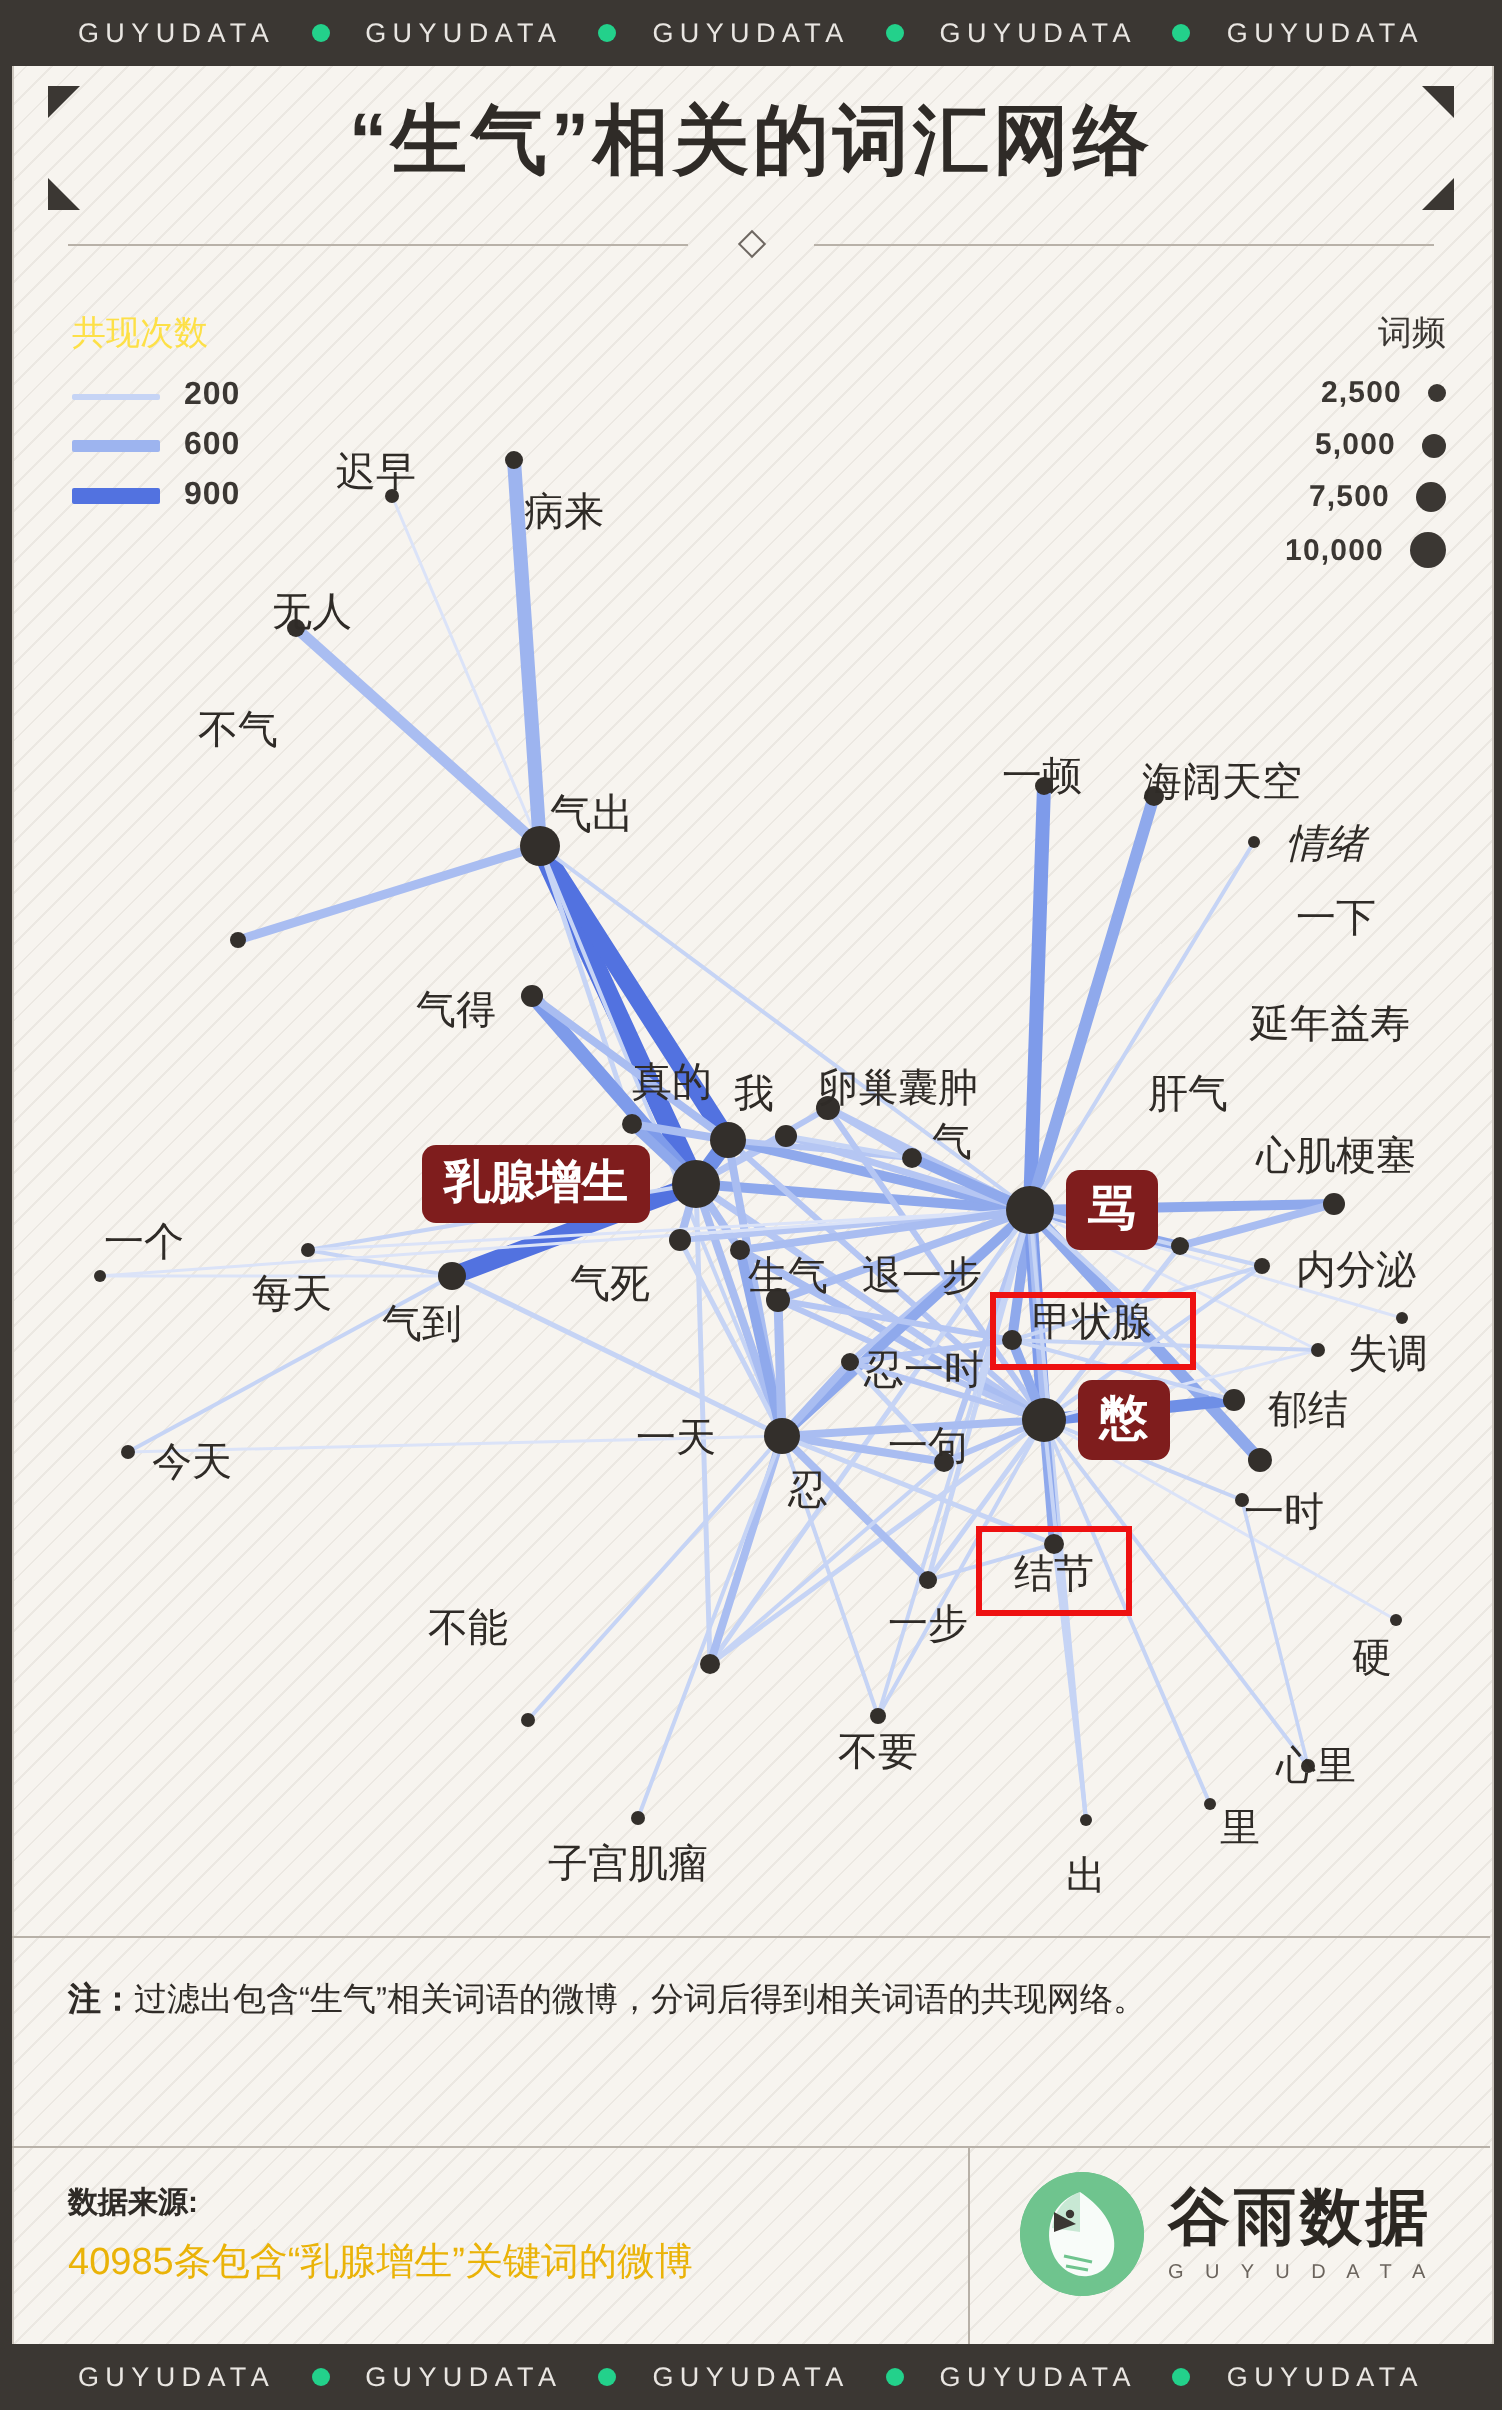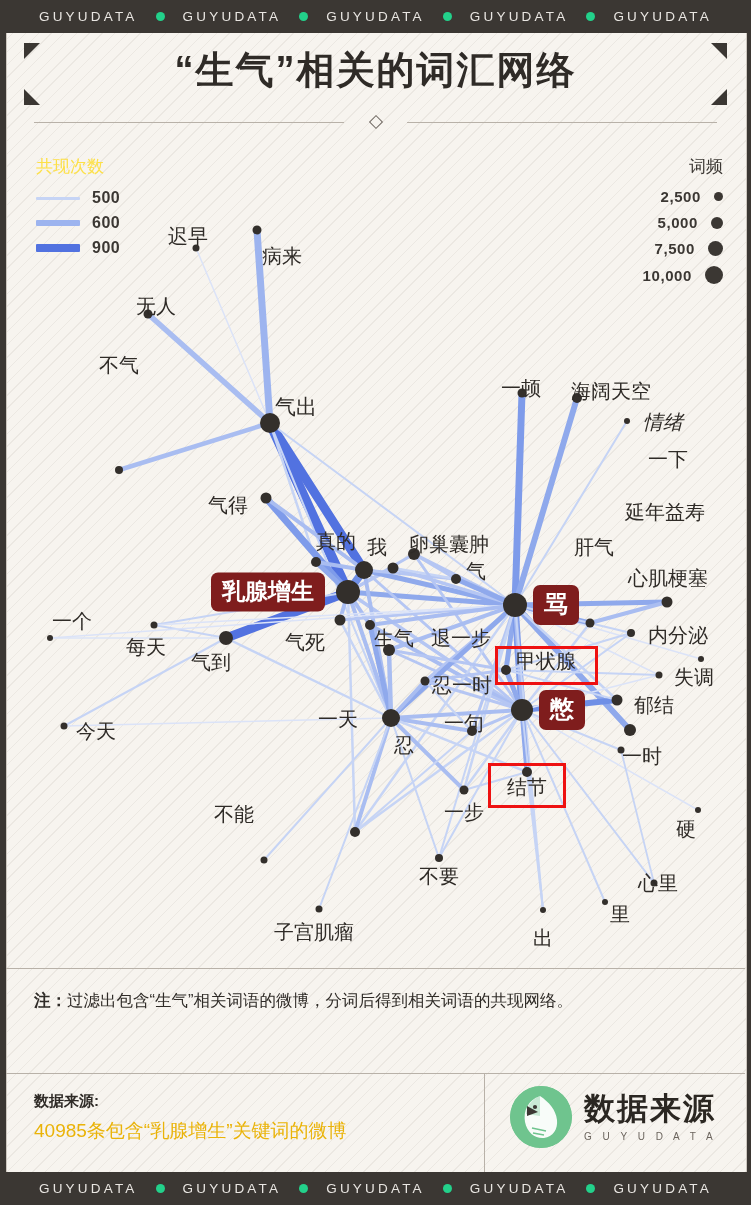--- a/index.html
+++ b/index.html
@@ -144,21 +144,21 @@
   <div class="rule">
     <div class="ln l1"></div>
     <div class="ln l2"></div>
     <div class="dia"></div>
   </div>
 
   <div class="legend-left" id="legend-left">
     <div class="ltitle">共现次数</div>
   <div class="lrow">
         <div class="swatch" style="height: 3px; background: rgb(198, 212, 245);"></div>
-        <div class="lval">500</div>
+        <div class="lval">200</div>
       </div>
       <div class="lrow">
         <div class="swatch" style="height: 5.5px; background: rgb(157, 180, 239);"></div>
         <div class="lval">600</div>
       </div>
       <div class="lrow">
         <div class="swatch" style="height: 8px; background: rgb(82, 114, 224);"></div>
         <div class="lval">900</div>
       </div>
     </div>
@@ -403,21 +403,21 @@
       <svg width="62" height="62" viewBox="0 0 62 62">
         <circle cx="31" cy="31" r="31" fill="#6fc48e"></circle>
         <path d="M30 10 C18 14 13 25 15 36 C17 47 26 53 34 52 C43 51 48 43 47 34 C46 24 39 16 30 10 Z" fill="#ffffff" opacity=".95"></path>
         <path d="M30 10 C22 13 17 20 16 28 L30 30 Z" fill="#6fc48e" opacity=".35"></path>
         <path d="M17 20 L28 26 L17 30 Z" fill="#3b3733"></path>
         <circle cx="25" cy="21" r="2.1" fill="#3b3733"></circle>
         <path d="M22 42 L36 45 M23 47 L34 49" stroke="#6fc48e" stroke-width="1.6" fill="none"></path>
       </svg>
     </div>
     <div class="ltext">
-      <div class="lcn">数据来源</div>
+      <div class="lcn">谷雨数据</div>
       <div class="len">G U Y U D A T A</div>
     </div>
   </div>
 
   <div class="banner bottom" id="banner-bottom">
       <span class="bw">GUYUDATA</span>
       <span class="bdot" style="background: rgb(35, 209, 139);"></span>
       <span class="bw">GUYUDATA</span>
       <span class="bdot" style="background: rgb(35, 209, 139);"></span>
       <span class="bw">GUYUDATA</span>

